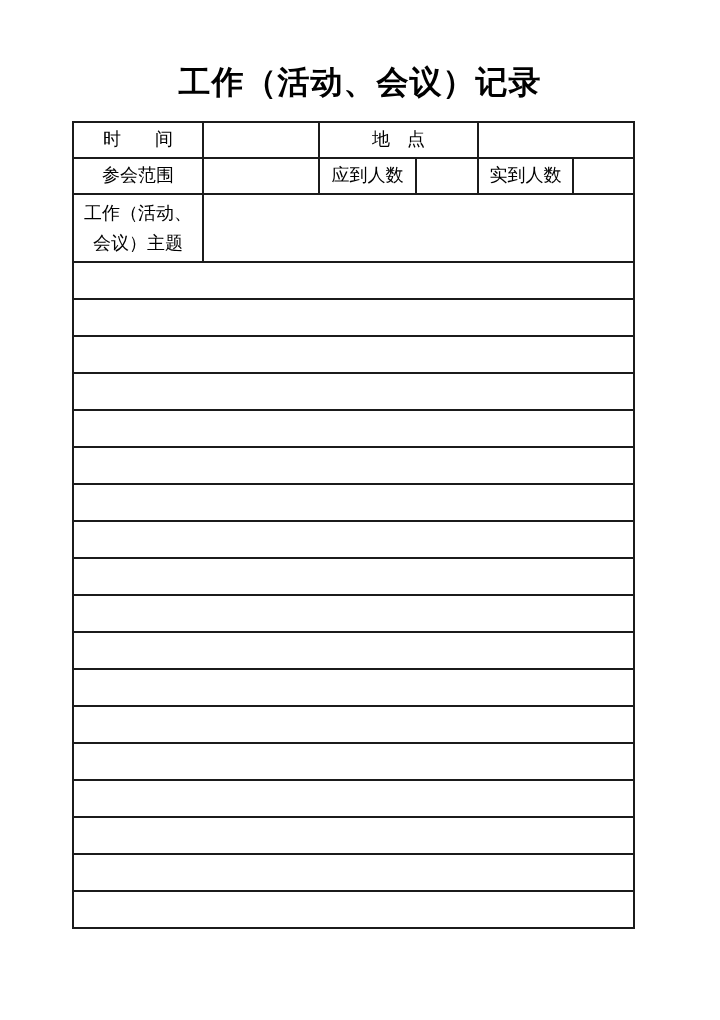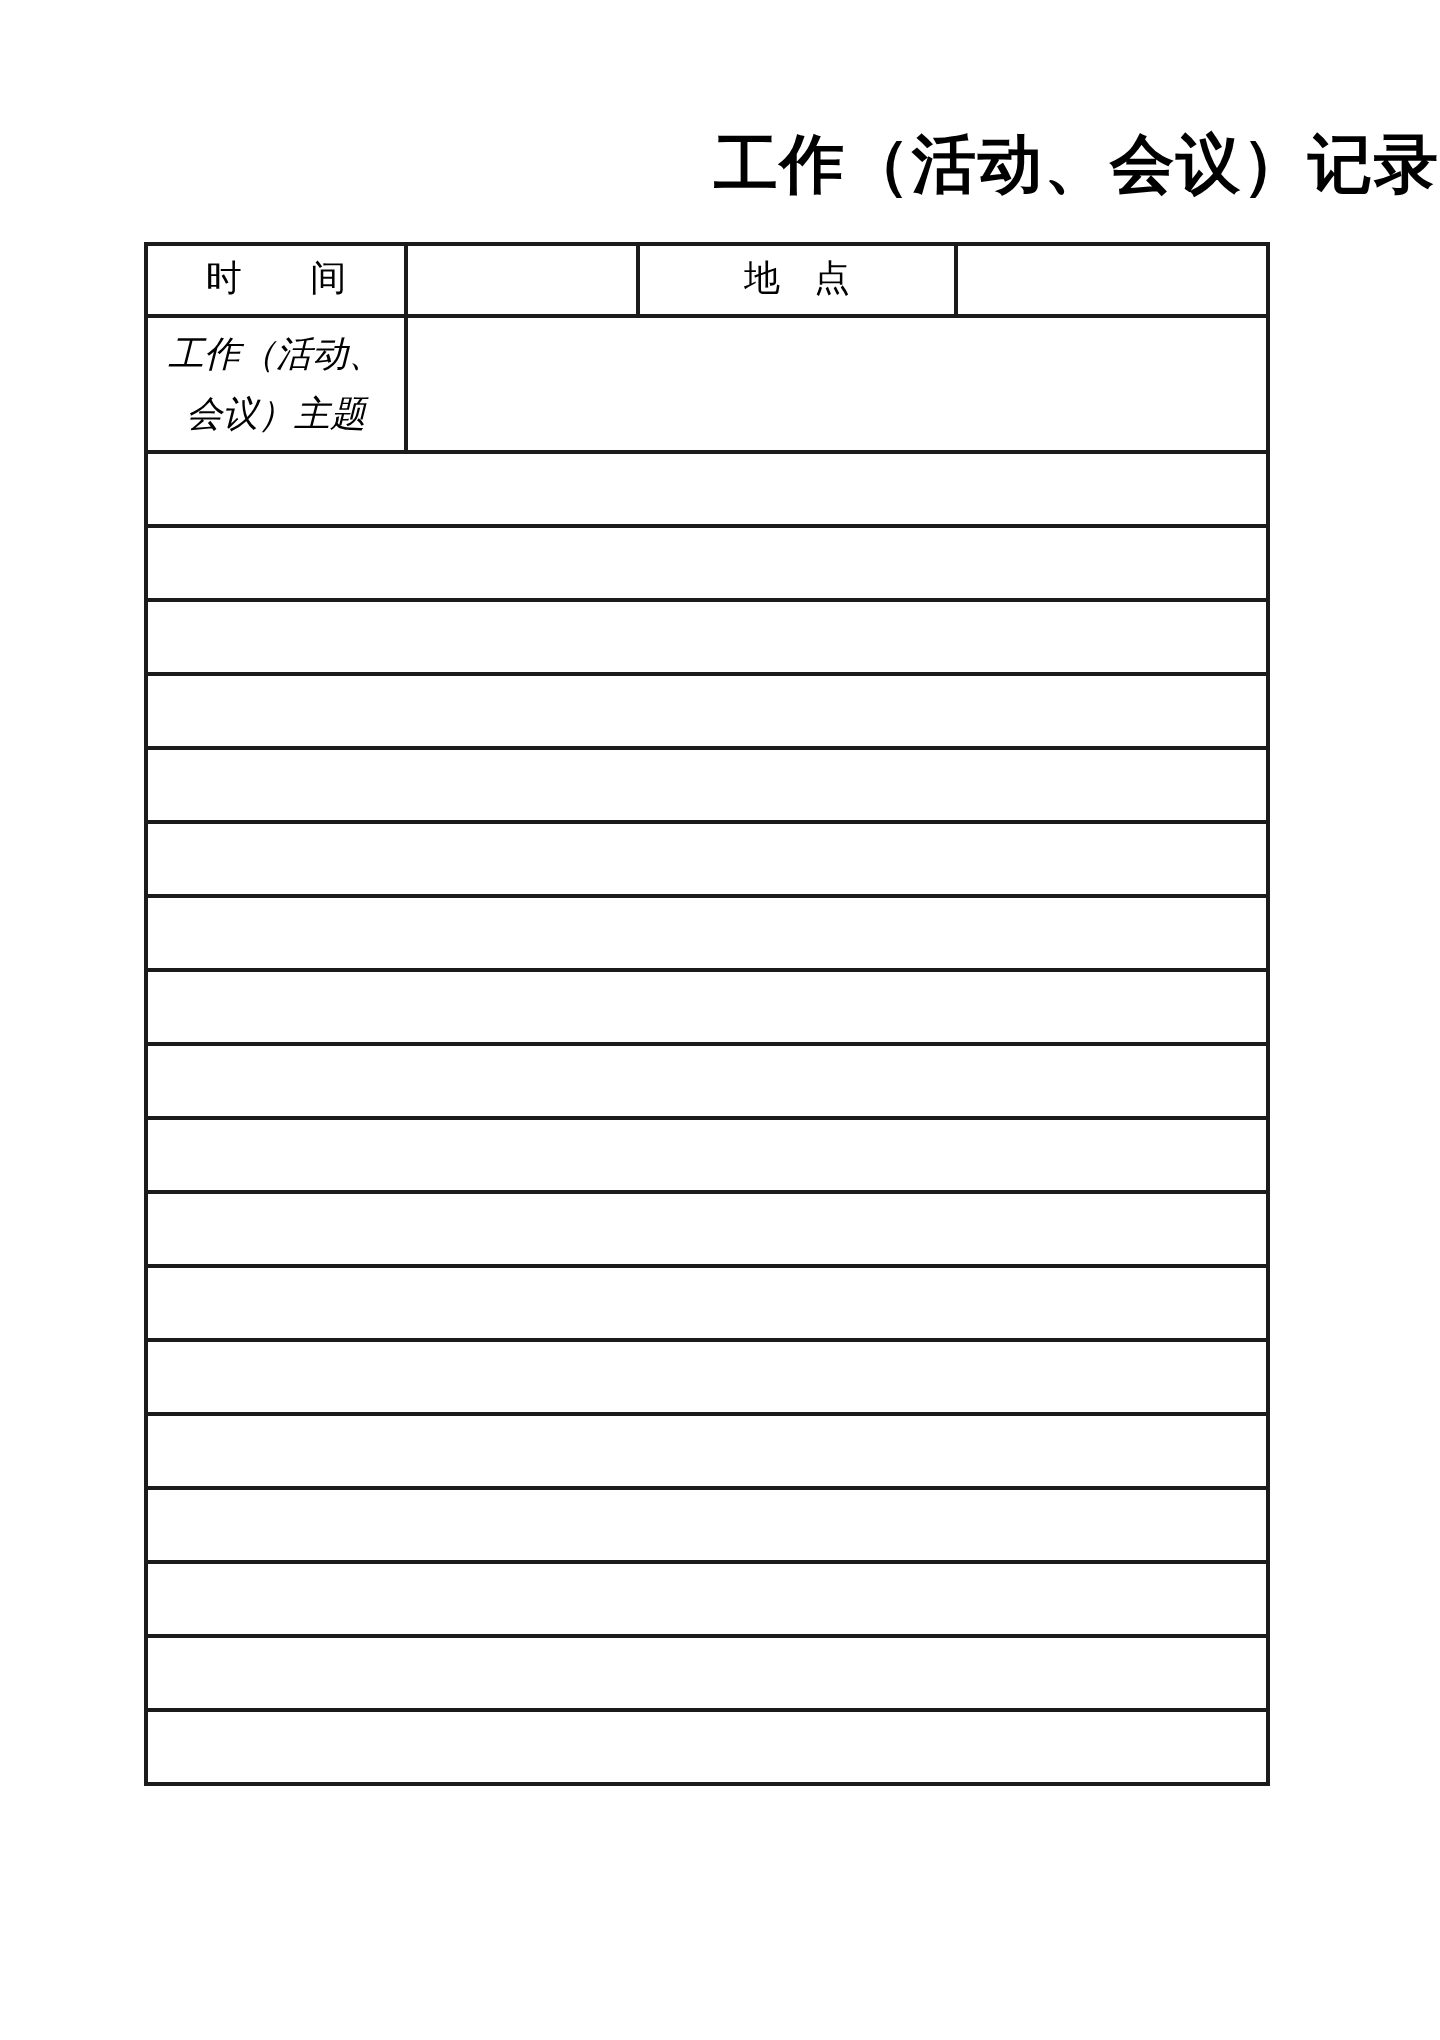--- a/index.html
+++ b/index.html
@@ -13,21 +13,21 @@
     width:720px;height:1020px;
     background:var(--bg);
     font-family:"Liberation Sans","DejaVu Sans",sans-serif;
     color:var(--text);
     position:relative;
   }
   .sheet{position:absolute;inset:0;background:var(--bg);}
   .doc-title{
     position:absolute;
     top:62px;left:0;width:720px;
-    text-align:right;
+    text-align:center;
     font-size:32px;
     font-weight:700;
     letter-spacing:1px;
     line-height:40px;
     color:var(--text);
   }
   table.form{
     position:absolute;
     top:121px;left:72px;
     width:561px;
@@ -38,21 +38,21 @@
     border:2px solid var(--border);
     padding:3px;
     text-align:center;
     vertical-align:middle;
     font-size:18px;
     line-height:1.2;
     overflow:hidden;
   }
   tr.r-s{height:36px;}
   tr.r-m{height:37px;}
-  tr.r-theme{height:57px;font-style:italic;}
+  tr.r-theme{height:57px;}
   tr.r-blank{height:37px;}
   
   .ls-19{letter-spacing:1.9em;margin-right:-1.9em;}
   .ls-095{letter-spacing:0.95em;margin-right:-0.95em;}
   .ls-055{letter-spacing:0.55em;margin-right:-0.55em;}
   .theme-line{line-height:30px;font-size:18px;text-align:center;}
 </style>
 </head>
 <body>
 
@@ -74,20 +74,34 @@
         <td>
           <span class="ls-19">时间</span>
         </td>
         <td></td>
         <td colspan="2">
           <span class="ls-095">地点</span>
         </td>
         <td colspan="2"></td>
       </tr>
 
+      <tr class="r-s">
+        <td>
+          <span>参会范围</span>
+        </td>
+        <td></td>
+        <td>
+          <span>应到人数</span>
+        </td>
+        <td></td>
+        <td>
+          <span>实到人数</span>
+        </td>
+        <td></td>
+      </tr>
 
 
       <tr class="r-theme">
         <td>
           <div class="theme-line">工作（活动、</div>
           <div class="theme-line">会议）主题</div>
         </td>
         <td colspan="5"></td>
       </tr>
 

